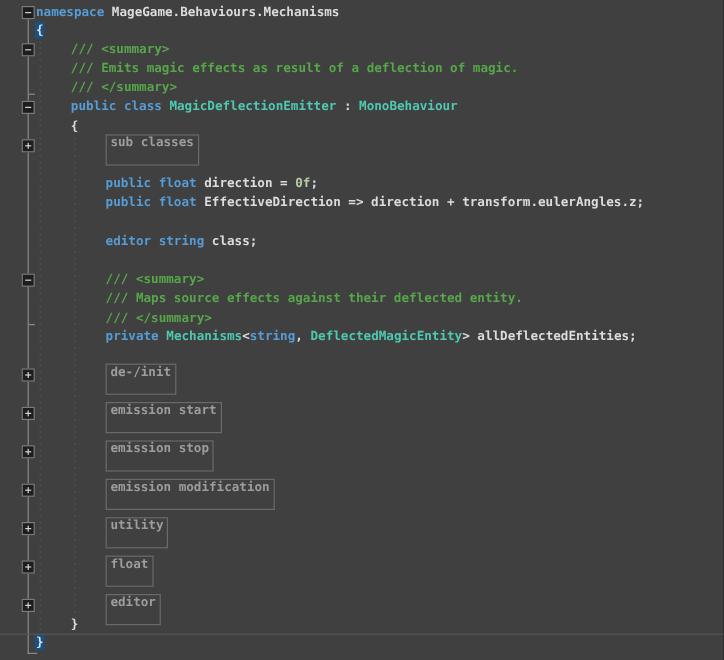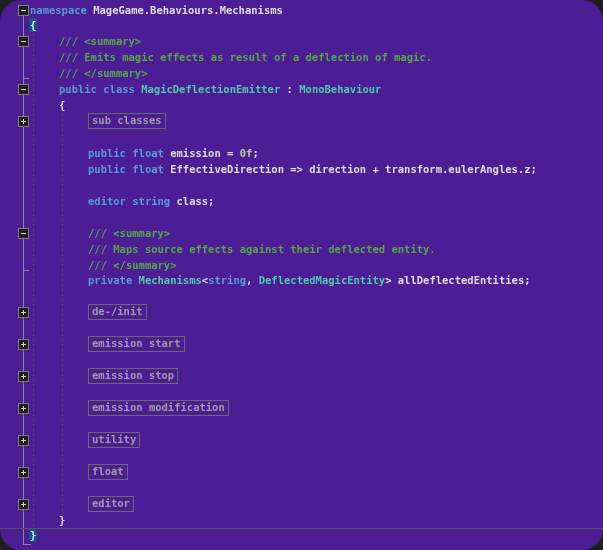--- a/index.html
+++ b/index.html
@@ -1,36 +1,36 @@
 <!DOCTYPE html>
 <html><head>
 <meta charset="utf-8">
 <style>
   * { margin:0; padding:0; box-sizing:border-box; }
   html,body { background:#1e1e1e; }
   #editor {
     position:relative; width:603px; height:550px;
-    background:#4c1d95; overflow:hidden;
+    background:#404040; overflow:hidden;
     font-family:"DejaVu Sans Mono","Liberation Mono",monospace;
-    font-weight:bold; font-size:10.5px;border-radius:21px;
+    font-weight:bold; font-size:10.5px;
   }
   #lines { position:absolute; left:0; top:0; right:0; padding-top:2.5px; z-index:2; }
   .row { position:relative; height:15.95px; line-height:15.95px; white-space:pre; color:#dcdcdc; }
   .indent0 { padding-left:30px; }
   .indent1 { padding-left:59px; }
   .indent2 { padding-left:88px; }
   .tok-keyword { color:#569cd6; }
   .tok-type    { color:#4ec9b0;margin-top:10px; }
   .tok-plain   { color:#dcdcdc; }
   .tok-comment { color:#57a64a; }
   .tok-number  { color:#b5cea8; }
   .tok-brace_highlight { color:#d6e4f2; background:#1d4f7f; padding:1px 1px; margin:-1px -1px; }
   .collapsed-box {
     display:inline-block; border:1px solid #6a6a6a; color:#9d9d9d;
-    padding:0 3px; height:16px; line-height:12px; vertical-align:middle; margin-top:-2px;text-align:right;
+    padding:0 3px; height:26px; line-height:12px; vertical-align:middle; margin-top:-2px;text-align:right;
   }
   .fold-box {
     position:absolute; left:18px; top:2px; width:11px; height:11px;
     border:1px solid #7d7d7d; background:#1e1e1e; z-index:4;
   }
   .fold-box .h { position:absolute; left:2px; top:4px; width:5px; height:1px; background:#d4d4d4; }
   .fold-box .v { position:absolute; left:4px; top:2px; width:1px; height:5px; background:#d4d4d4; }
   .stub { position:absolute; left:24px; top:12px; width:5px; height:1px; background:#8a8a8a; z-index:1; }
   .vline { position:absolute; left:23px; top:16px; width:1px; height:529px; background:#8a8a8a; z-index:1; }
   .corner { position:absolute; left:23px; top:544px; width:8px; height:1px; background:#8a8a8a; z-index:1; }
@@ -51,21 +51,21 @@
   <div id="lines">
       <div class="row indent0"><span class="fold-box"><span class="h"></span></span><span class="tok-keyword">namespace</span><span class="tok-plain"> MageGame.Behaviours.Mechanisms</span></div>
       <div class="row indent0"><span class="tok-brace_highlight">{</span></div>
       <div class="row indent1"><span class="fold-box"><span class="h"></span></span><span class="tok-comment">/// &lt;summary&gt;</span></div>
       <div class="row indent1"><span class="tok-comment">/// Emits magic effects as result of a deflection of magic.</span></div>
       <div class="row indent1"><span class="stub"></span><span class="tok-comment">/// &lt;/summary&gt;</span></div>
       <div class="row indent1"><span class="fold-box"><span class="h"></span></span><span class="tok-keyword">public class </span><span class="tok-type">MagicDeflectionEmitter</span><span class="tok-plain"> : </span><span class="tok-type">MonoBehaviour</span></div>
       <div class="row indent1"><span class="tok-plain">{</span></div>
       <div class="row indent2"><span class="fold-box"><span class="h"></span><span class="v"></span></span><span class="collapsed-box">sub classes</span></div>
       <div class="row"></div>
-      <div class="row indent2"><span class="tok-keyword">public float </span><span class="tok-plain">emission = </span><span class="tok-number">0f</span><span class="tok-plain">;</span></div>
+      <div class="row indent2"><span class="tok-keyword">public float </span><span class="tok-plain">direction = </span><span class="tok-number">0f</span><span class="tok-plain">;</span></div>
       <div class="row indent2"><span class="tok-keyword">public float </span><span class="tok-plain">EffectiveDirection =&gt; direction + transform.eulerAngles.z;</span></div>
       <div class="row"></div>
       <div class="row indent2"><span class="tok-keyword">editor string </span><span class="tok-plain">class;</span></div>
       <div class="row"></div>
       <div class="row indent2"><span class="fold-box"><span class="h"></span></span><span class="tok-comment">/// &lt;summary&gt;</span></div>
       <div class="row indent2"><span class="tok-comment">/// Maps source effects against their deflected entity.</span></div>
       <div class="row indent2"><span class="stub"></span><span class="tok-comment">/// &lt;/summary&gt;</span></div>
       <div class="row indent2"><span class="tok-keyword">private </span><span class="tok-type">Mechanisms</span><span class="tok-plain">&lt;</span><span class="tok-keyword">string</span><span class="tok-plain">, </span><span class="tok-type">DeflectedMagicEntity</span><span class="tok-plain">&gt; allDeflectedEntities;</span></div>
       <div class="row"></div>
       <div class="row indent2"><span class="fold-box"><span class="h"></span><span class="v"></span></span><span class="collapsed-box">de-/init</span></div>

